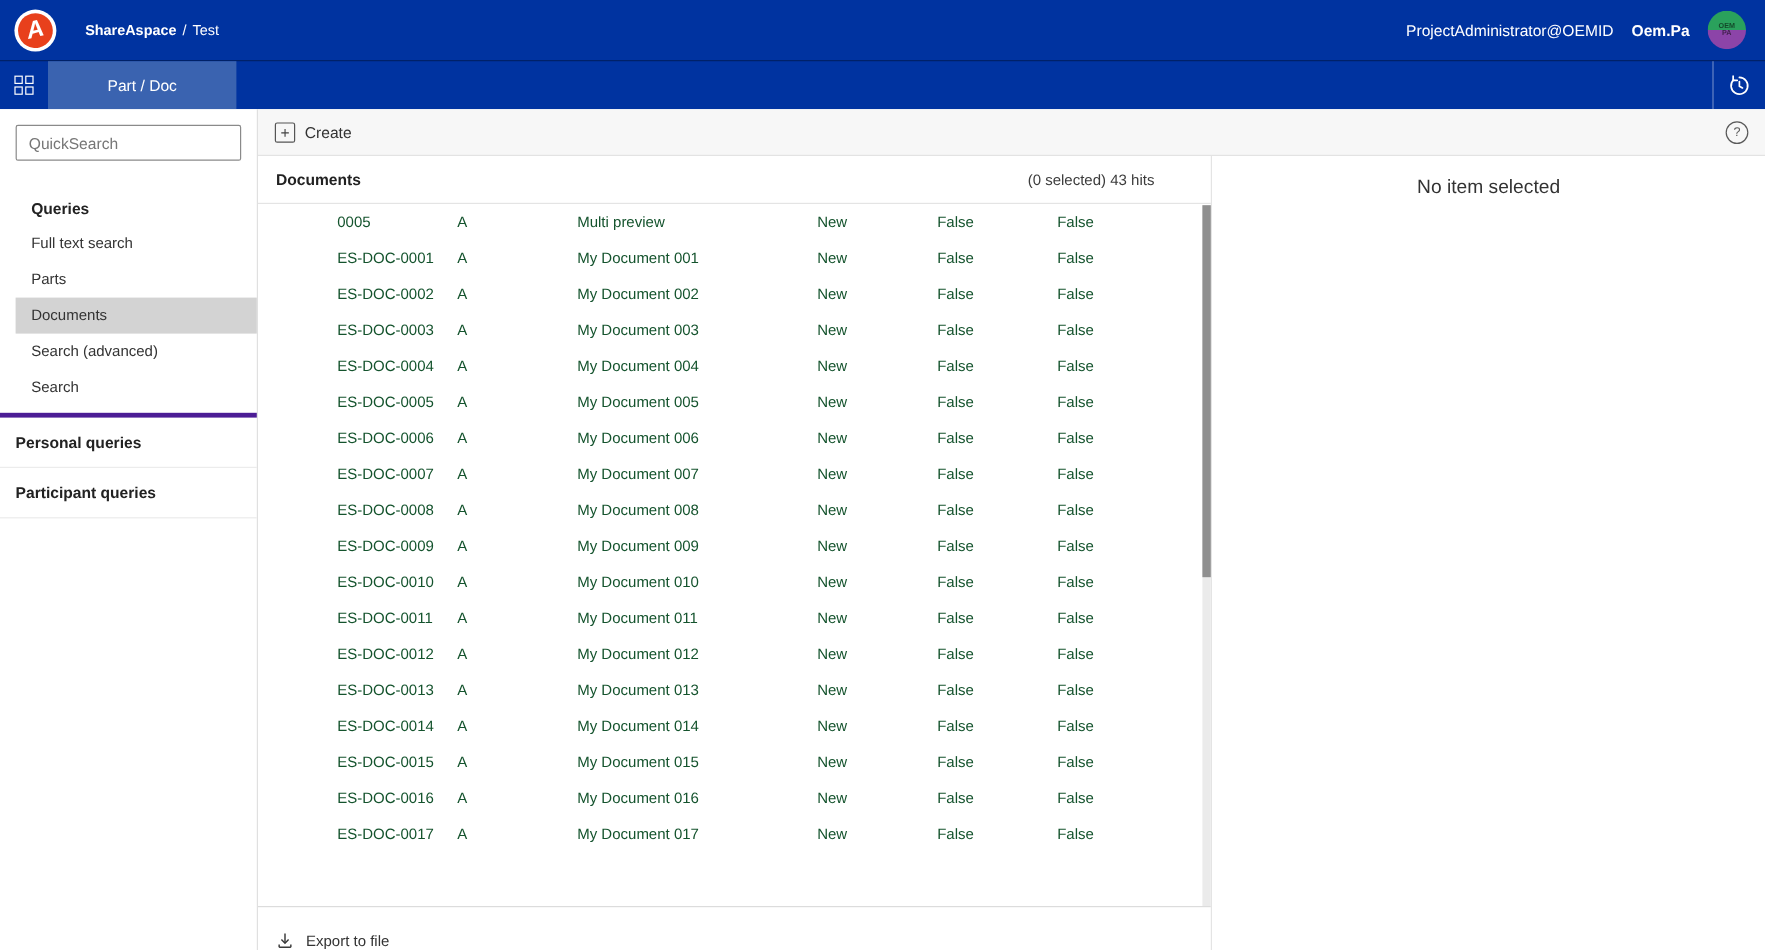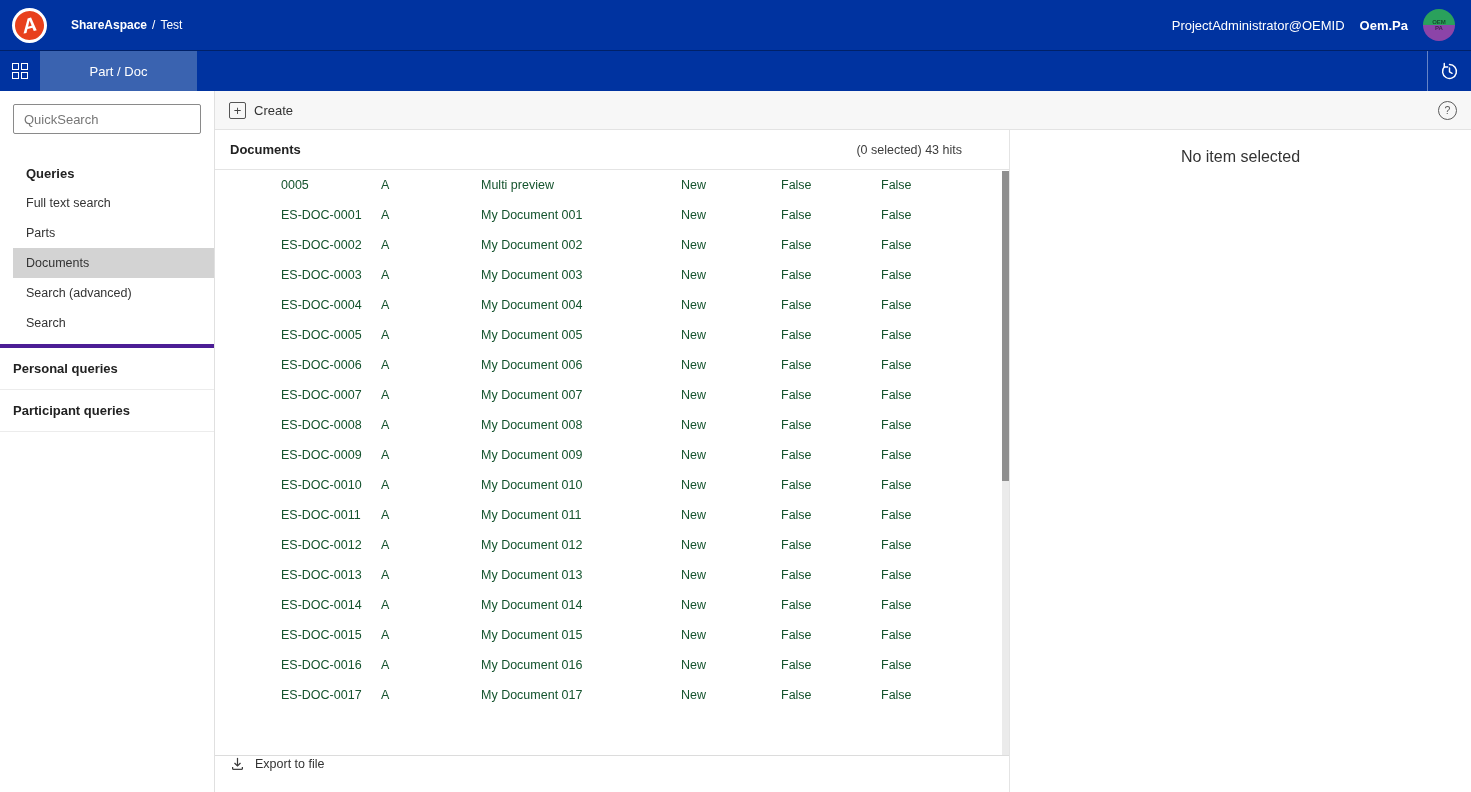--- a/index.html
+++ b/index.html
@@ -88,21 +88,21 @@
   .radio { width:17px; height:17px; border:1px solid #6e6e6e; border-radius:50%; background:#fff; }
   .sort-caret { position:absolute; right:16px; top:50%; transform:translateY(-50%); display:flex; }
 
   .tbody { flex:1; overflow:hidden; }
   .trow { height:30px; display:flex; align-items:center; font-size:12.5px; color:#14532d; cursor:pointer; }
 
   .vscroll { position:absolute; top:41px; bottom:37px; right:0; width:7px; background:#ebebeb; cursor:pointer; }
   .vthumb { width:100%; height:310px; background:#8f8f8f; }
 
   .panel-foot { flex:0 0 37px; height:37px; border-top:1px solid #dcdcdc; display:flex;
-                align-items:flex-start; padding:0 15px; box-sizing:border-box; }
+                align-items:flex-end; padding:0 15px; box-sizing:border-box; }
   .export-btn { display:flex; align-items:center; gap:10px; background:none; border:none;
                 font-family:inherit; font-size:12.5px; color:#333; cursor:pointer; }
 
   .detail-panel { flex:1; background:#fff; padding-top:18px; box-sizing:border-box; }
   .empty-msg { text-align:center; font-size:16px; color:#333; }
 </style>
 </head>
 <body>
 
 <div class="app">

